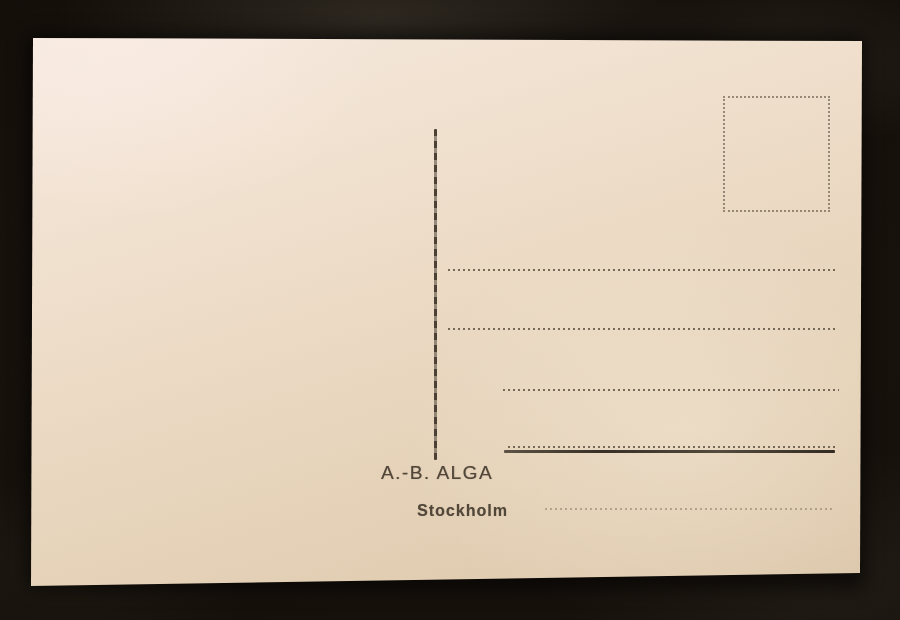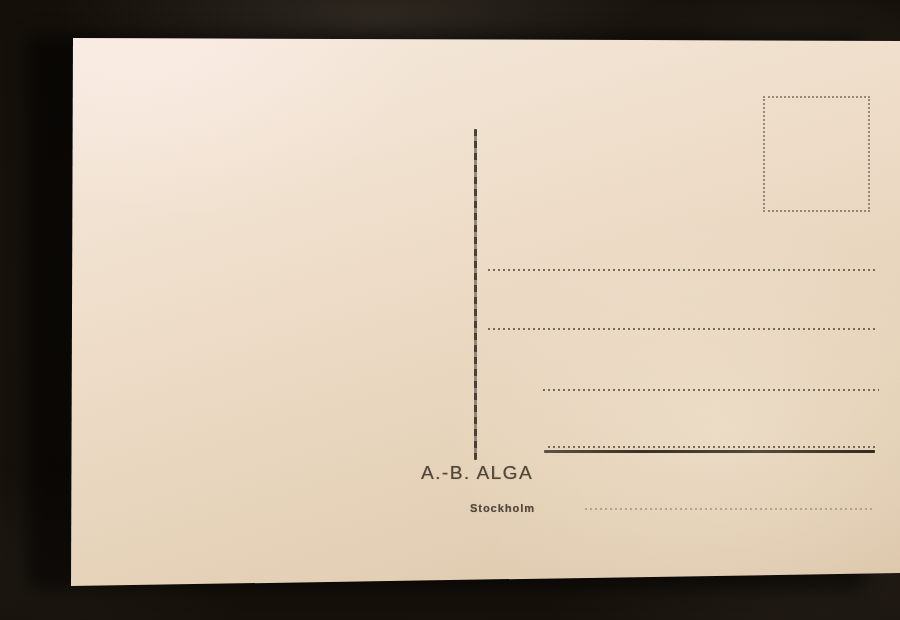--- a/index.html
+++ b/index.html
@@ -32,21 +32,20 @@
     background: rgba(0,0,0,0.55);
     filter: blur(9px);
     border-radius: 10px;
   }
 
   
   .postcard {
     position: absolute;
     inset: 0;
     clip-path: polygon(33px 38px, 862px 41px, 860px 573px, 31px 586px);
-    margin-left: 40px;
   }
   .postcard-paper {
     position: absolute;
     left: 25px; top: 30px;
     width: 845px; height: 562px;
     background:
       radial-gradient(ellipse 430px 330px at 78% 72%, rgba(255,245,232,0.30), transparent 65%),
       radial-gradient(ellipse 420px 260px at 12% 6%, rgba(255,240,236,0.40), transparent 60%),
       linear-gradient(163deg, #f6eadf 0%, #eeddc9 38%, #e4d1b7 72%, #dbc6a9 100%);
   }
@@ -119,21 +118,21 @@
     font-weight: 700;
     letter-spacing: 0.5px;
     text-shadow: 0.3px 0.3px 0.7px rgba(74,64,51,0.45);
     white-space: nowrap;
   }
   .imprint-line3 {
     position: absolute;
     left: 392px; top: 502px;
     width: 141px;
     text-align: center;
-    font-size: 11px;
+    font-size: 16px;
     font-weight: 700;
     letter-spacing: 1px;
     text-shadow: 0.3px 0.3px 0.7px rgba(74,64,51,0.45);
     white-space: nowrap;
   }
 </style>
 </head>
 <body>
 
 <div class="scene">

